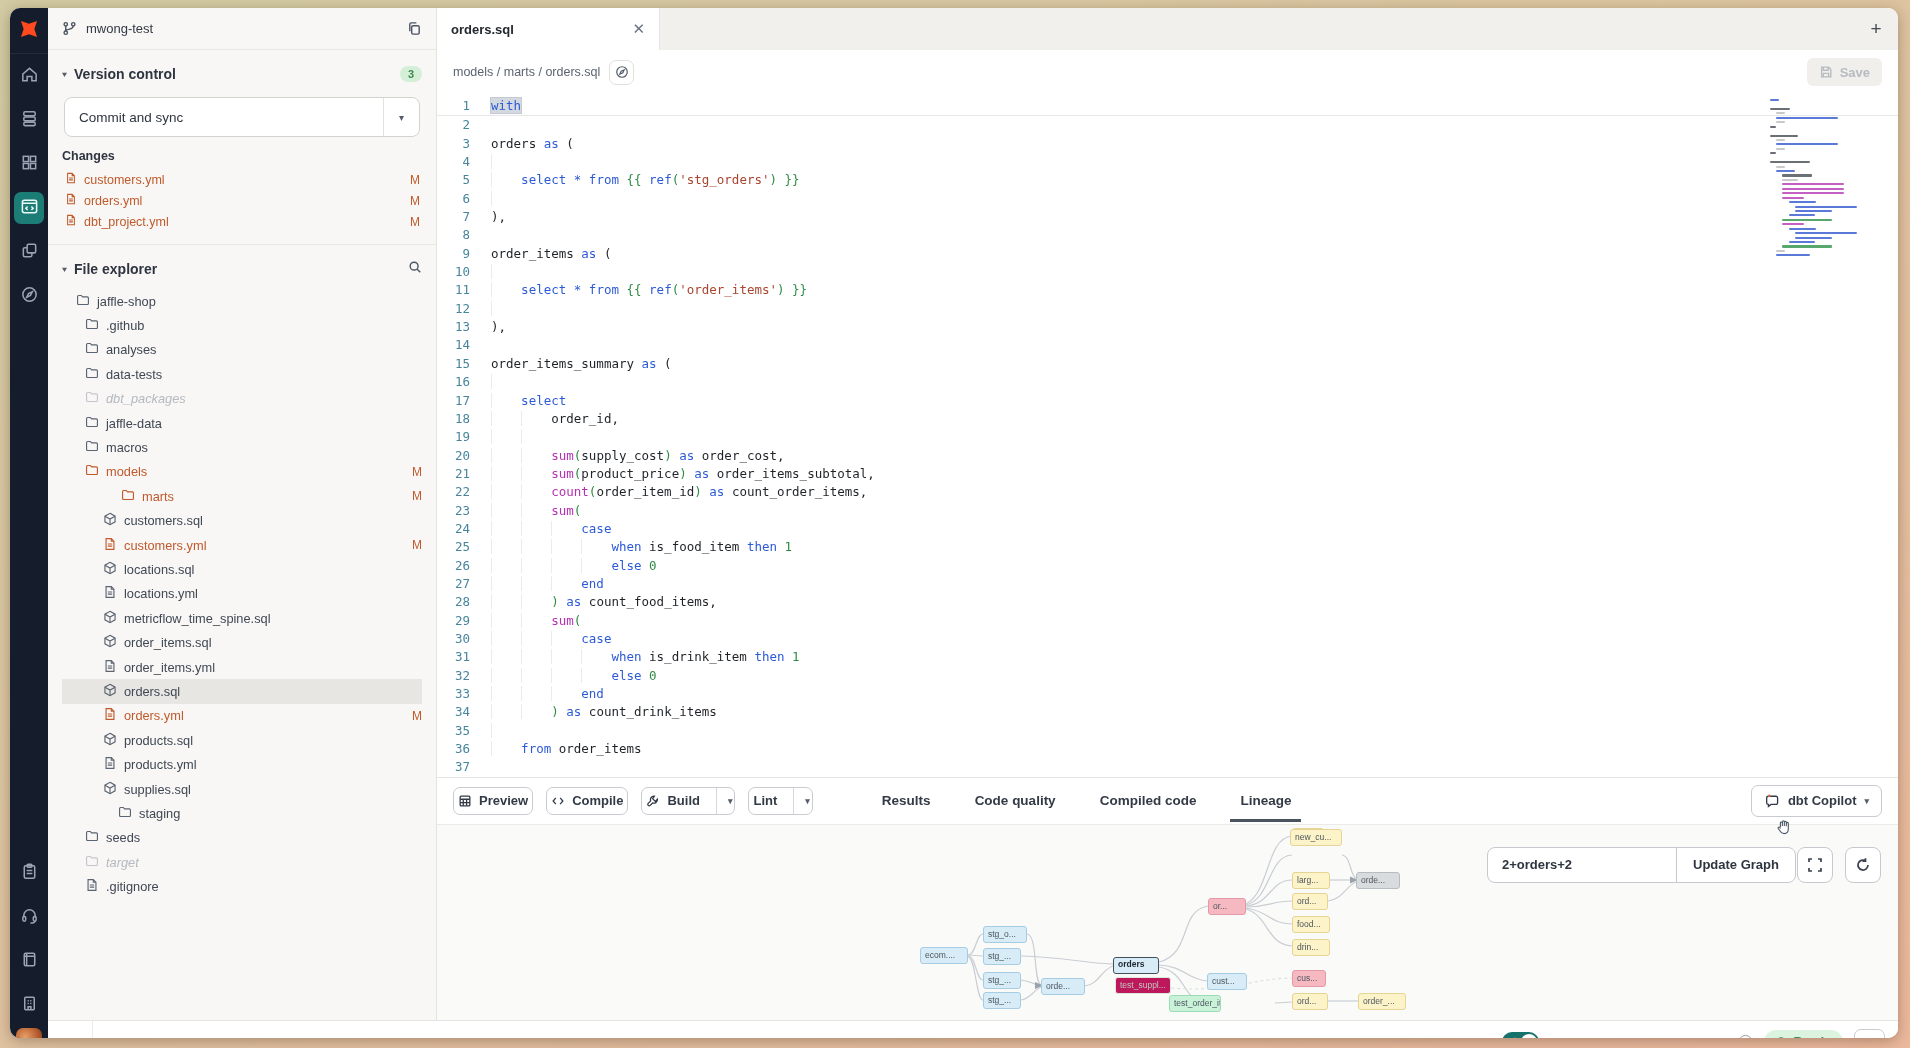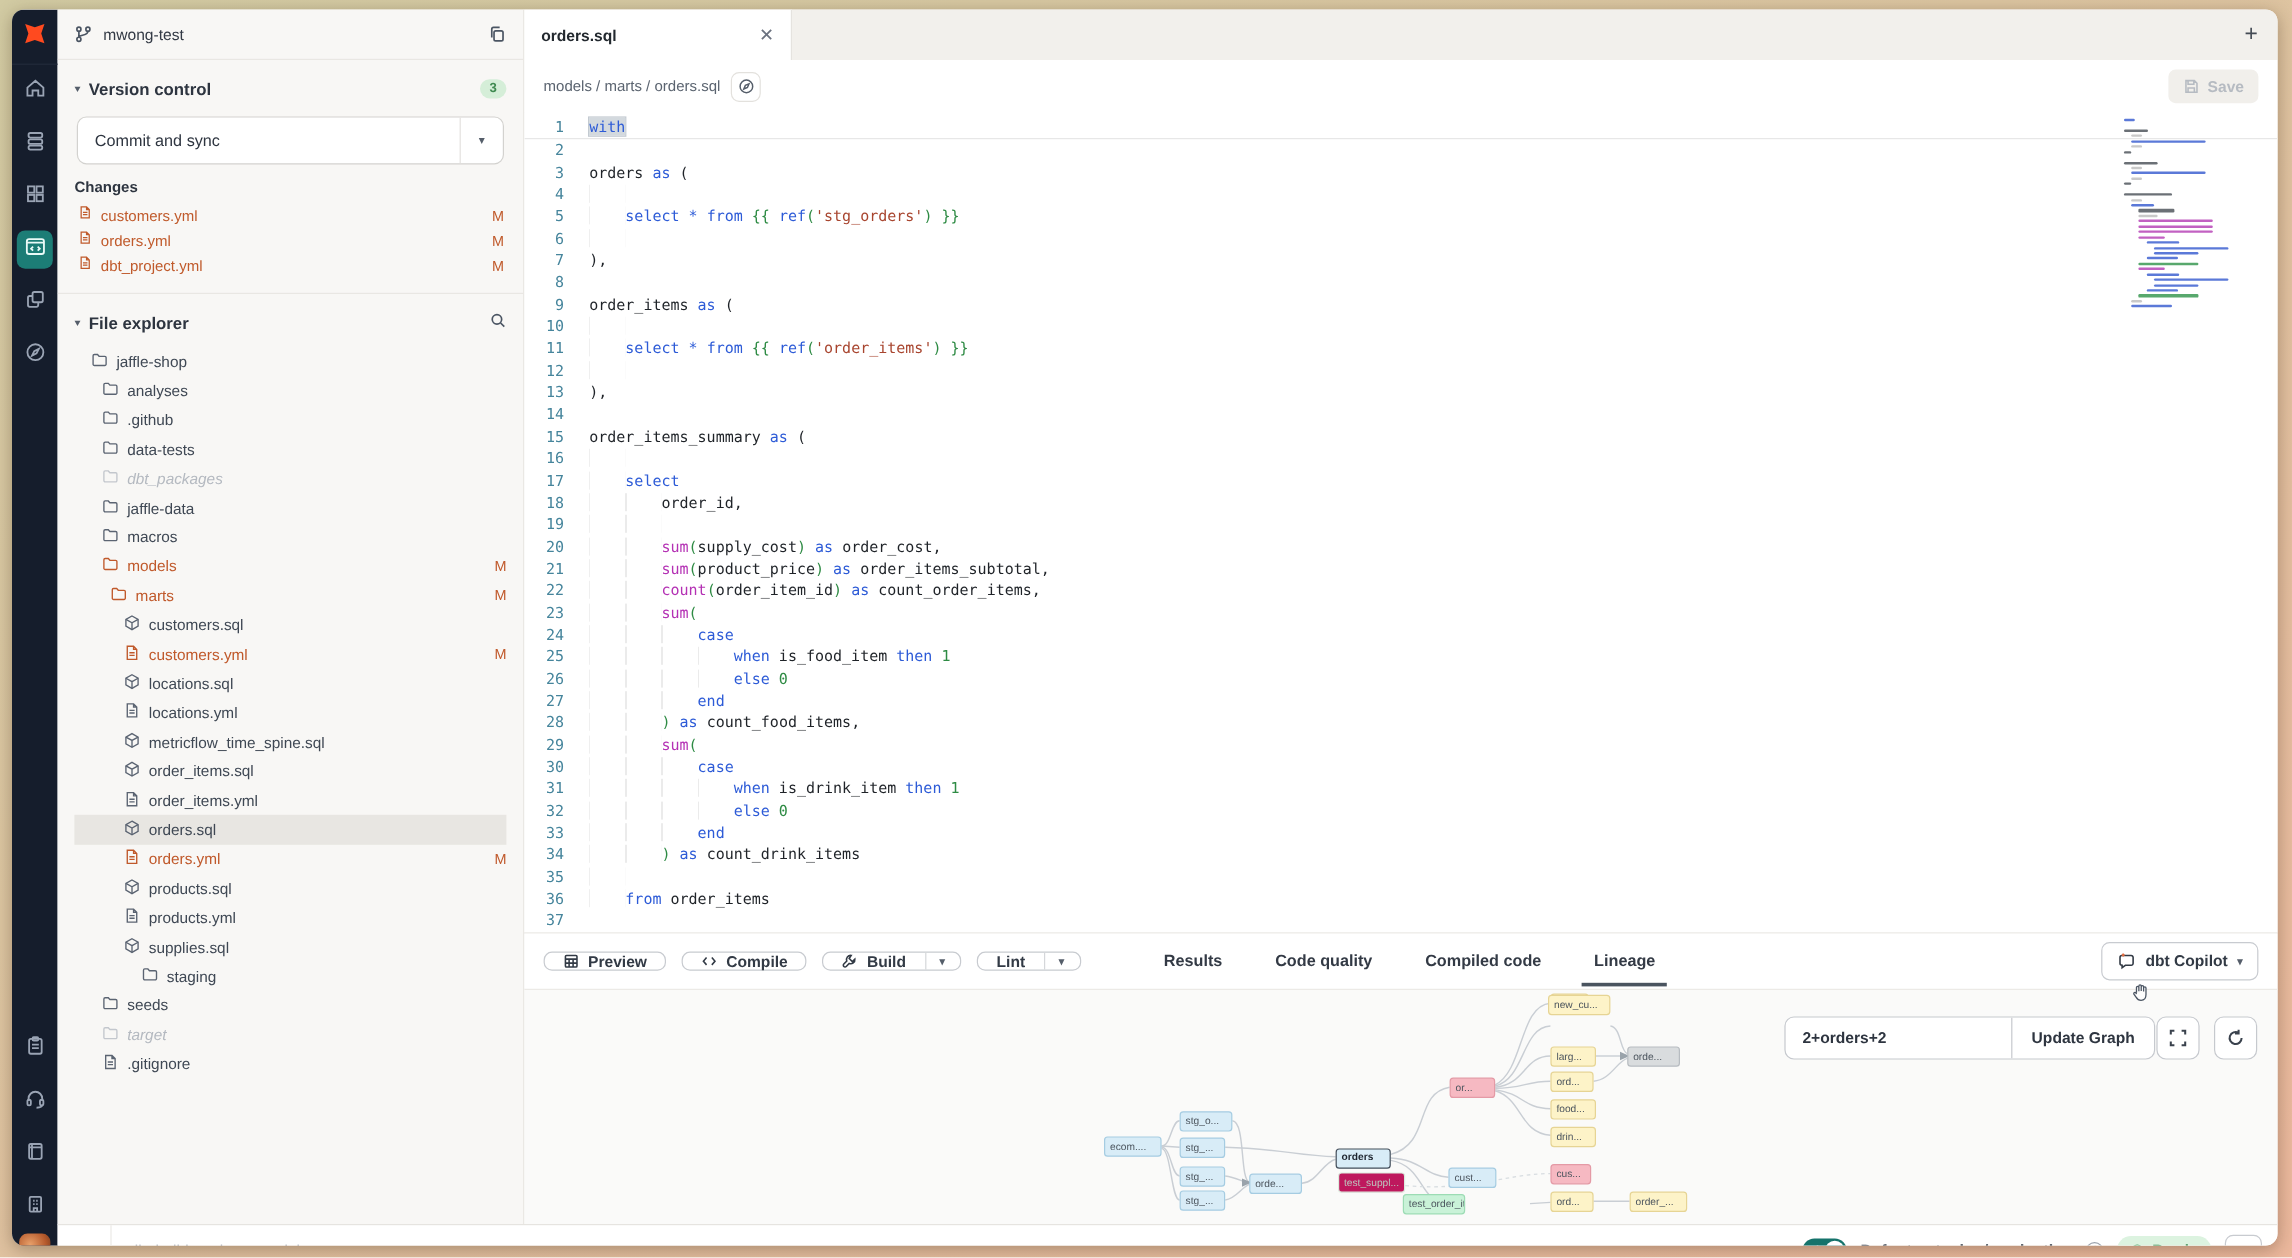--- a/index.html
+++ b/index.html
@@ -78,21 +78,21 @@
   .code .num { color:#2e8b44; }
   .code .str { color:#a8452f; }
   .code .id { color:#1f2328; }
   .code .ws { background:repeating-linear-gradient(to right,#ebebeb 0 1px,transparent 1px 4ch); }
   .minimap { position:absolute; top:5px; right:54px; width:74px; }
   .mrow { height:2.1px; margin-bottom:2.35px; border-radius:1px; }
 
   
   .panel { flex:none; border-top:1px solid #e6e4e0; position:relative; }
   .ptoolbar { height:46px; display:flex; align-items:center; padding:0 16px; gap:13px; background:#fff; }
-  .pbtn { height:16px; border:1px solid #c8cbd0; border-radius:7px; background:#fff; display:flex; gap:7px; padding:0 15px; font-size:13px; font-weight:bold; color:#323a45; cursor:pointer; }
+  .pbtn { height:28px; border:1px solid #c8cbd0; border-radius:7px; background:#fff; display:flex; align-items:center; gap:7px; padding:0 4px; font-size:13px; font-weight:bold; color:#323a45; cursor:pointer; }
   .pbtn svg { width:14px; height:14px; stroke:#323a45; fill:none; stroke-width:1.5; }
   .pbtn .chev-seg { border-left:1px solid #d5d7da; margin:0 -4px 0 9px; padding-left:11px; padding-right:2px; font-size:9px; color:#555e6a; align-self:stretch; display:flex; align-items:center; }
   .ptabs { margin-left:56px; display:flex; gap:44px; }
   .ptab { position:relative; font-size:13.5px; font-weight:bold; color:#333a45; cursor:pointer; }
   .ptab.active::after { content:""; position:absolute; left:-10px; right:-10px; bottom:-14px; height:3px; background:#4a545f; }
   .copilot-btn { margin-left:auto; height:32px; border:1px solid #c8cbd0; border-radius:7px; display:flex; align-items:center; gap:8px; padding:0 12px; font-size:13px; font-weight:bold; color:#323a45; cursor:pointer; }
   .copilot-btn .cchev { font-size:9px; color:#555e6a; }
 
   
   .graph { height:196px; background:#fafaf9; border-top:1px solid #eceae6; position:relative; overflow:hidden; }
@@ -277,27 +277,27 @@
             <div class="tree-row" style="padding-left: 28px;">
               <span><svg viewBox="0 0 16 16">
                   <path d="M1.8 4 A1.2 1.2 0 0 1 3 2.8 H6 L7.5 4.5 H13 A1.2 1.2 0 0 1 14.2 5.7 V12 A1.2 1.2 0 0 1 13 13.2 H3 A1.2 1.2 0 0 1 1.8 12 Z"></path>
                 </svg></span>
               <span>jaffle-shop</span>
             </div>
             <div class="tree-row" style="padding-left: 37px;">
               <span><svg viewBox="0 0 16 16">
                   <path d="M1.8 4 A1.2 1.2 0 0 1 3 2.8 H6 L7.5 4.5 H13 A1.2 1.2 0 0 1 14.2 5.7 V12 A1.2 1.2 0 0 1 13 13.2 H3 A1.2 1.2 0 0 1 1.8 12 Z"></path>
                 </svg></span>
+              <span>.github</span>
+            </div>
+            <div class="tree-row" style="padding-left: 37px;">
+              <span><svg viewBox="0 0 16 16">
+                  <path d="M1.8 4 A1.2 1.2 0 0 1 3 2.8 H6 L7.5 4.5 H13 A1.2 1.2 0 0 1 14.2 5.7 V12 A1.2 1.2 0 0 1 13 13.2 H3 A1.2 1.2 0 0 1 1.8 12 Z"></path>
+                </svg></span>
               <span>analyses</span>
-            </div>
-            <div class="tree-row" style="padding-left: 37px;">
-              <span><svg viewBox="0 0 16 16">
-                  <path d="M1.8 4 A1.2 1.2 0 0 1 3 2.8 H6 L7.5 4.5 H13 A1.2 1.2 0 0 1 14.2 5.7 V12 A1.2 1.2 0 0 1 13 13.2 H3 A1.2 1.2 0 0 1 1.8 12 Z"></path>
-                </svg></span>
-              <span>.github</span>
             </div>
             <div class="tree-row" style="padding-left: 37px;">
               <span><svg viewBox="0 0 16 16">
                   <path d="M1.8 4 A1.2 1.2 0 0 1 3 2.8 H6 L7.5 4.5 H13 A1.2 1.2 0 0 1 14.2 5.7 V12 A1.2 1.2 0 0 1 13 13.2 H3 A1.2 1.2 0 0 1 1.8 12 Z"></path>
                 </svg></span>
               <span>data-tests</span>
             </div>
             <div class="tree-row muted" style="padding-left: 37px;">
               <span><svg viewBox="0 0 16 16">
                   <path d="M1.8 4 A1.2 1.2 0 0 1 3 2.8 H6 L7.5 4.5 H13 A1.2 1.2 0 0 1 14.2 5.7 V12 A1.2 1.2 0 0 1 13 13.2 H3 A1.2 1.2 0 0 1 1.8 12 Z"></path>
@@ -316,21 +316,21 @@
                 </svg></span>
               <span>macros</span>
             </div>
             <div class="tree-row orange" style="padding-left: 37px;">
               <span><svg viewBox="0 0 16 16">
                   <path d="M1.8 4 A1.2 1.2 0 0 1 3 2.8 H6 L7.5 4.5 H13 A1.2 1.2 0 0 1 14.2 5.7 V12 A1.2 1.2 0 0 1 13 13.2 H3 A1.2 1.2 0 0 1 1.8 12 Z"></path>
                 </svg></span>
               <span>models</span>
               <span class="tree-status">M</span>
             </div>
-            <div class="tree-row orange" style="padding-left: 44px;">
+            <div class="tree-row orange" style="padding-left: 73px;">
               <span><svg viewBox="0 0 16 16">
                   <path d="M1.8 4 A1.2 1.2 0 0 1 3 2.8 H6 L7.5 4.5 H13 A1.2 1.2 0 0 1 14.2 5.7 V12 A1.2 1.2 0 0 1 13 13.2 H3 A1.2 1.2 0 0 1 1.8 12 Z"></path>
                 </svg></span>
               <span>marts</span>
               <span class="tree-status">M</span>
             </div>
             <div class="tree-row" style="padding-left: 55px;">
               <span><svg viewBox="0 0 16 16">
                   <polygon points="8,1.5 13.8,4.8 13.8,11.2 8,14.5 2.2,11.2 2.2,4.8"></polygon>
                   <path d="M2.2 4.8 L8 8 L13.8 4.8 M8 8 V14.5"></path>

